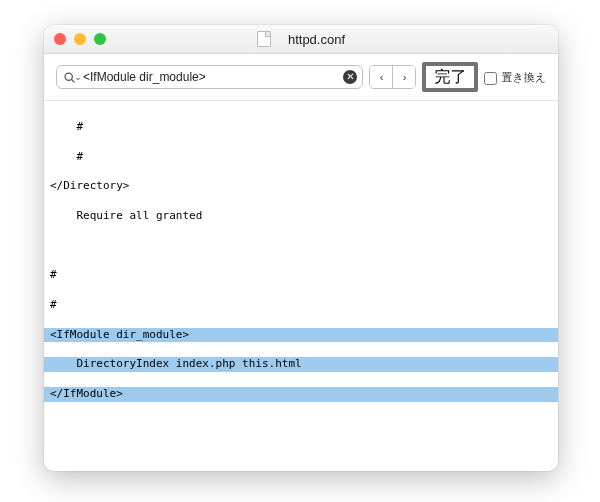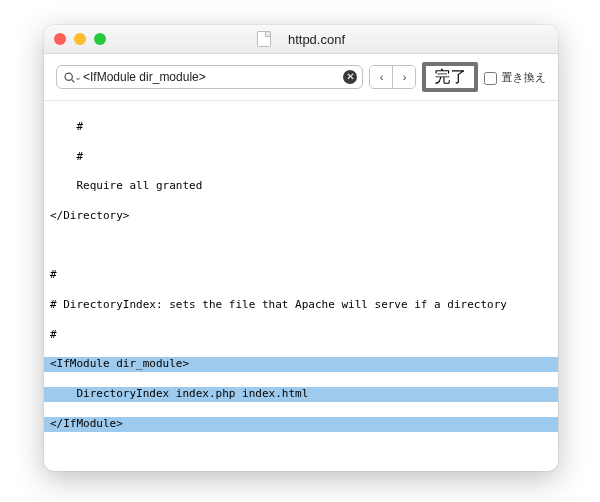--- a/index.html
+++ b/index.html
@@ -211,28 +211,27 @@
     <div class="done-btn">完了</div>
     <label class="replace-check">
       <input type="checkbox" style="">
       <span>置き換え</span>
     </label>
   </div>
 
   <div class="editor">
 <div class="line">    #</div>
 <div class="line">    #</div>
+<div class="line">&lt;/Directory&gt;</div>
 <div class="line">    Require all granted</div>
-<div class="line">&lt;/Directory&gt;</div>
 <div class="line"></div>
 <div class="line">#</div>
-<div class="line"># DirectoryIndex: sets the file that Apache will serve if a directory</div>
 <div class="line">#</div>
 <div class="line hl">&lt;IfModule dir_module&gt;</div>
-<div class="line hl">    DirectoryIndex index.php index.html</div>
+<div class="line hl">    DirectoryIndex index.php this.html</div>
 <div class="line hl">&lt;/IfModule&gt;</div>
 
 
 
 
 
 
 
 
 

